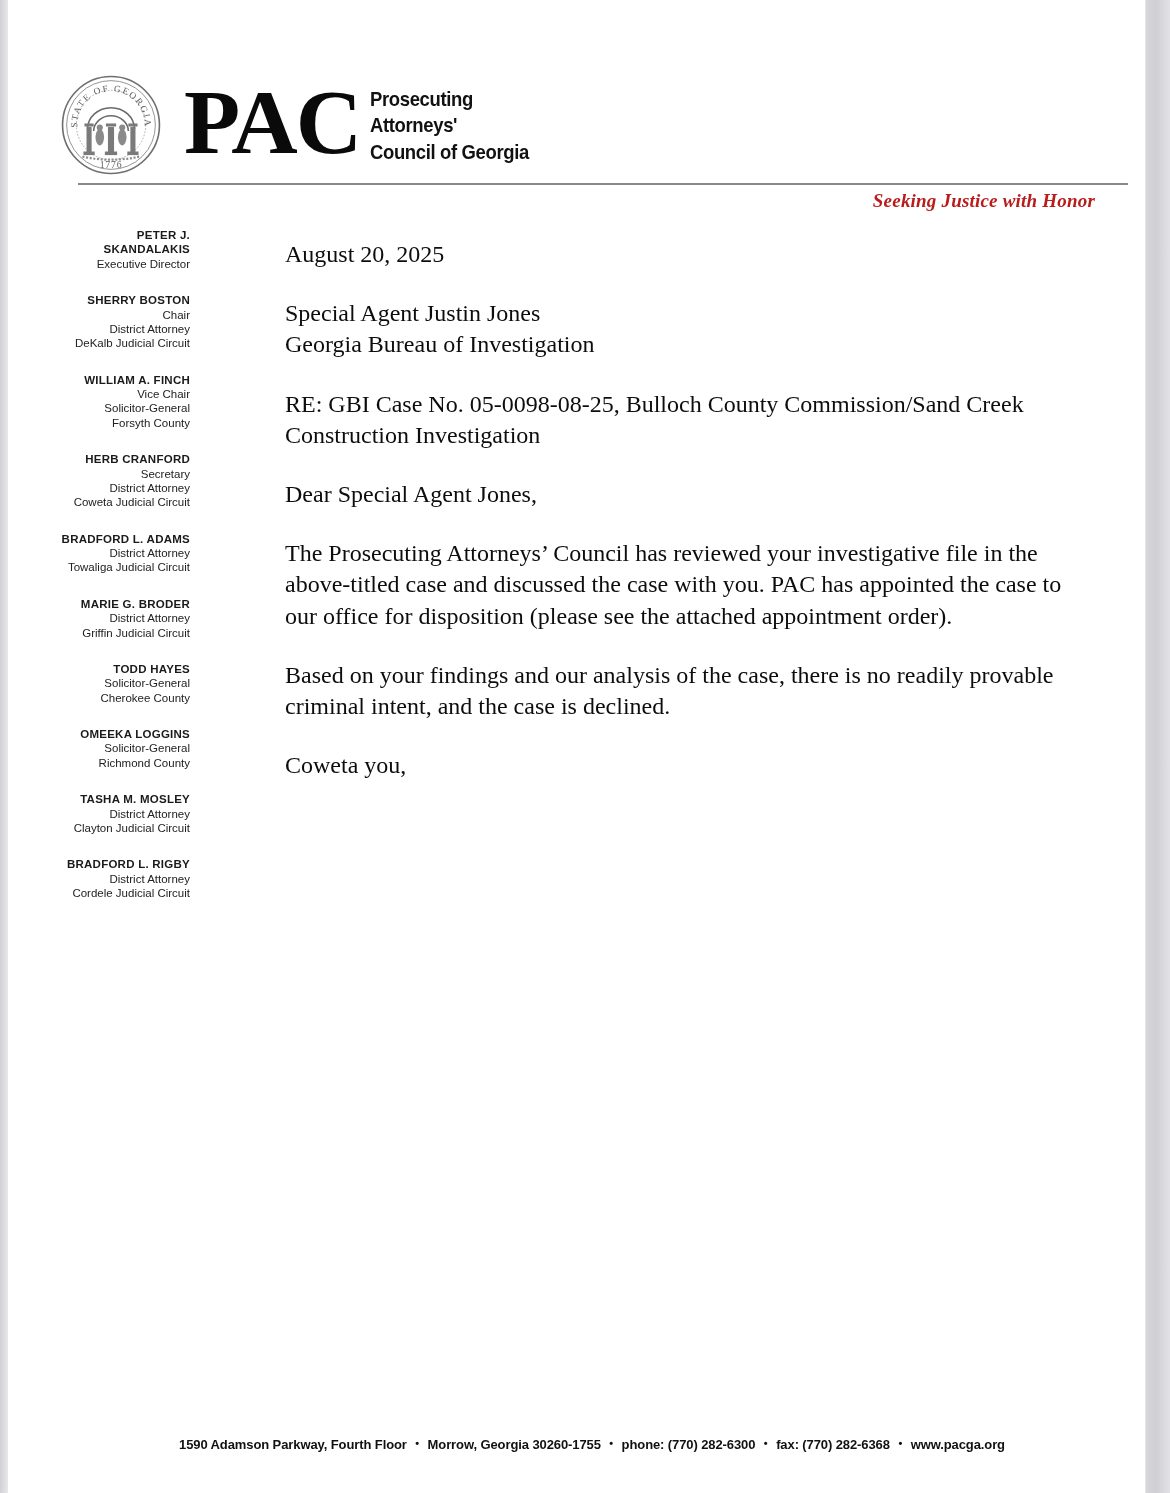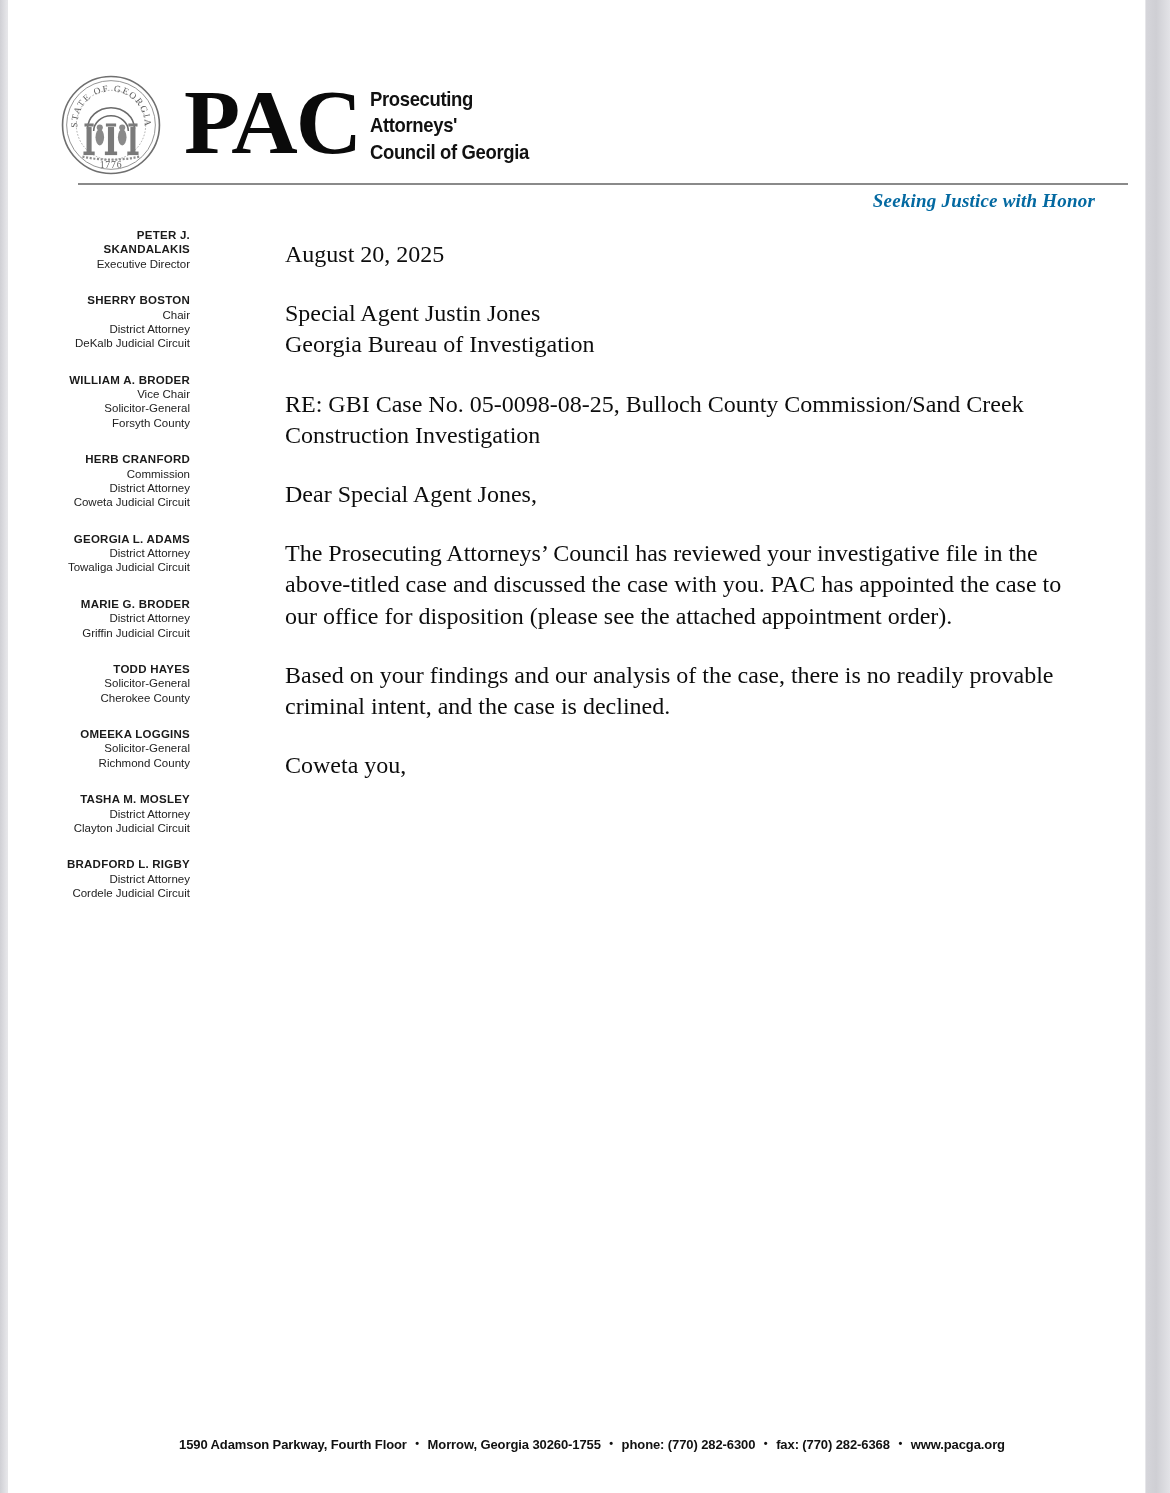--- a/index.html
+++ b/index.html
@@ -89,21 +89,21 @@
     border-top: 2px solid #8a8a8a;
   }
   #tagline {
     position: absolute;
     right: 50px;
     top: 190px;
     font-family: "Liberation Serif", serif;
     font-weight: bold;
     font-style: italic;
     font-size: 19px;
-    color: #0369a1;
+    color: #b91c1c;
     letter-spacing: 0.2px;
   }
 
   
   #roster {
     position: absolute;
     left: 40px;
     top: 228px;
     width: 142px;
     text-align: right;
@@ -234,33 +234,33 @@
         <div class="roster-name">PETER J. SKANDALAKIS</div>
         <div class="roster-line">Executive Director</div>
       </div>
       <div class="roster-entry">
         <div class="roster-name">SHERRY BOSTON</div>
         <div class="roster-line">Chair</div>
         <div class="roster-line">District Attorney</div>
         <div class="roster-line">DeKalb Judicial Circuit</div>
       </div>
       <div class="roster-entry">
-        <div class="roster-name">WILLIAM A. BRODER</div>
+        <div class="roster-name">WILLIAM A. FINCH</div>
         <div class="roster-line">Vice Chair</div>
         <div class="roster-line">Solicitor-General</div>
         <div class="roster-line">Forsyth County</div>
       </div>
       <div class="roster-entry">
         <div class="roster-name">HERB CRANFORD</div>
-        <div class="roster-line">Commission</div>
+        <div class="roster-line">Secretary</div>
         <div class="roster-line">District Attorney</div>
         <div class="roster-line">Coweta Judicial Circuit</div>
       </div>
       <div class="roster-entry">
-        <div class="roster-name">GEORGIA L. ADAMS</div>
+        <div class="roster-name">BRADFORD L. ADAMS</div>
         <div class="roster-line">District Attorney</div>
         <div class="roster-line">Towaliga Judicial Circuit</div>
       </div>
       <div class="roster-entry">
         <div class="roster-name">MARIE G. BRODER</div>
         <div class="roster-line">District Attorney</div>
         <div class="roster-line">Griffin Judicial Circuit</div>
       </div>
       <div class="roster-entry">
         <div class="roster-name">TODD HAYES</div>

